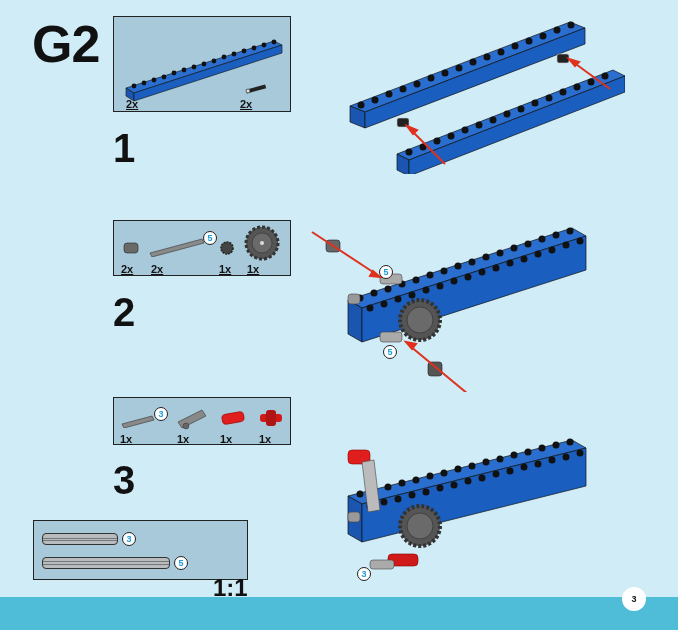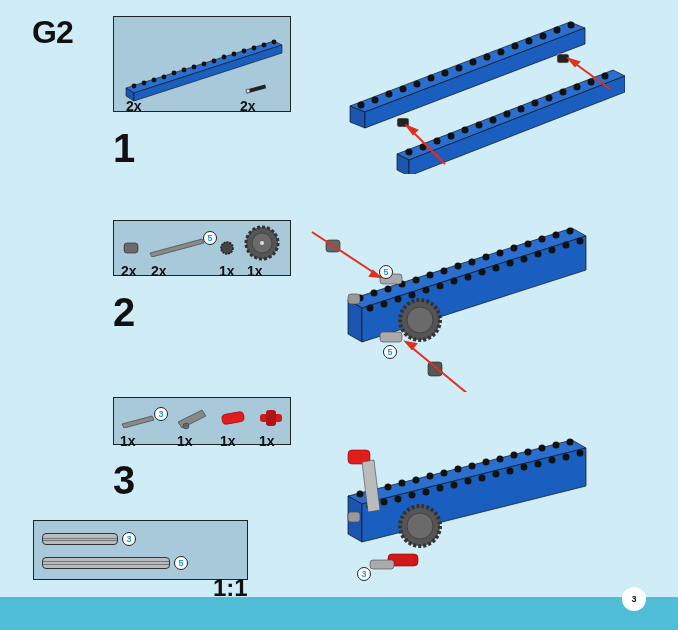--- a/index.html
+++ b/index.html
@@ -1,21 +1,21 @@
 <!DOCTYPE html>
 <html><head>
 <meta charset="utf-8">
 <style>
   html,body{margin:0;padding:0;}
   body{width:678px;height:630px;background:#d0ecf6;position:relative;overflow:hidden;font-family:"Liberation Sans",sans-serif;}
   .abs{position:absolute;}
-  .page-code{left:32px;top:14px;font-size:32px;font-weight:bold;color:#111;letter-spacing:-1px;}
+  .page-code{left:32px;top:14px;font-size:52px;font-weight:bold;color:#111;letter-spacing:-1px;}
   .step-num{font-size:40px;font-weight:bold;color:#111;}
   .partbox{background:#a8c9da;border:1.5px solid #222;box-sizing:border-box;}
-  .qty{font-size:14px;font-weight:bold;color:#111;}
+  .qty{font-size:11px;font-weight:bold;color:#111;text-decoration:underline;}
   .circ{width:14px;height:14px;border-radius:50%;background:#fff;border:1.2px solid #222;font-size:9px;font-weight:bold;color:#1a9ad6;display:flex;align-items:center;justify-content:center;box-sizing:border-box;}
   .footer{left:0;top:597px;width:678px;height:33px;background:#4fbcd8;}
   .page-badge{left:622px;top:587px;width:24px;height:24px;border-radius:50%;background:#fff;font-size:9px;font-weight:bold;color:#111;display:flex;align-items:center;justify-content:center;}
   .ratio{font-size:24px;font-weight:bold;color:#111;margin-top:25px;}
   .axle-bar{background:#b8bcbe;border:1px solid #333;border-radius:4px;box-sizing:border-box;background-image:linear-gradient(#b8bcbe 35%,#777 35%,#777 45%,#b8bcbe 45%,#b8bcbe 60%,#777 60%,#777 70%,#b8bcbe 70%);}
 </style>
 </head>
 <body>
 
 <div class="abs page-code">G2</div>

